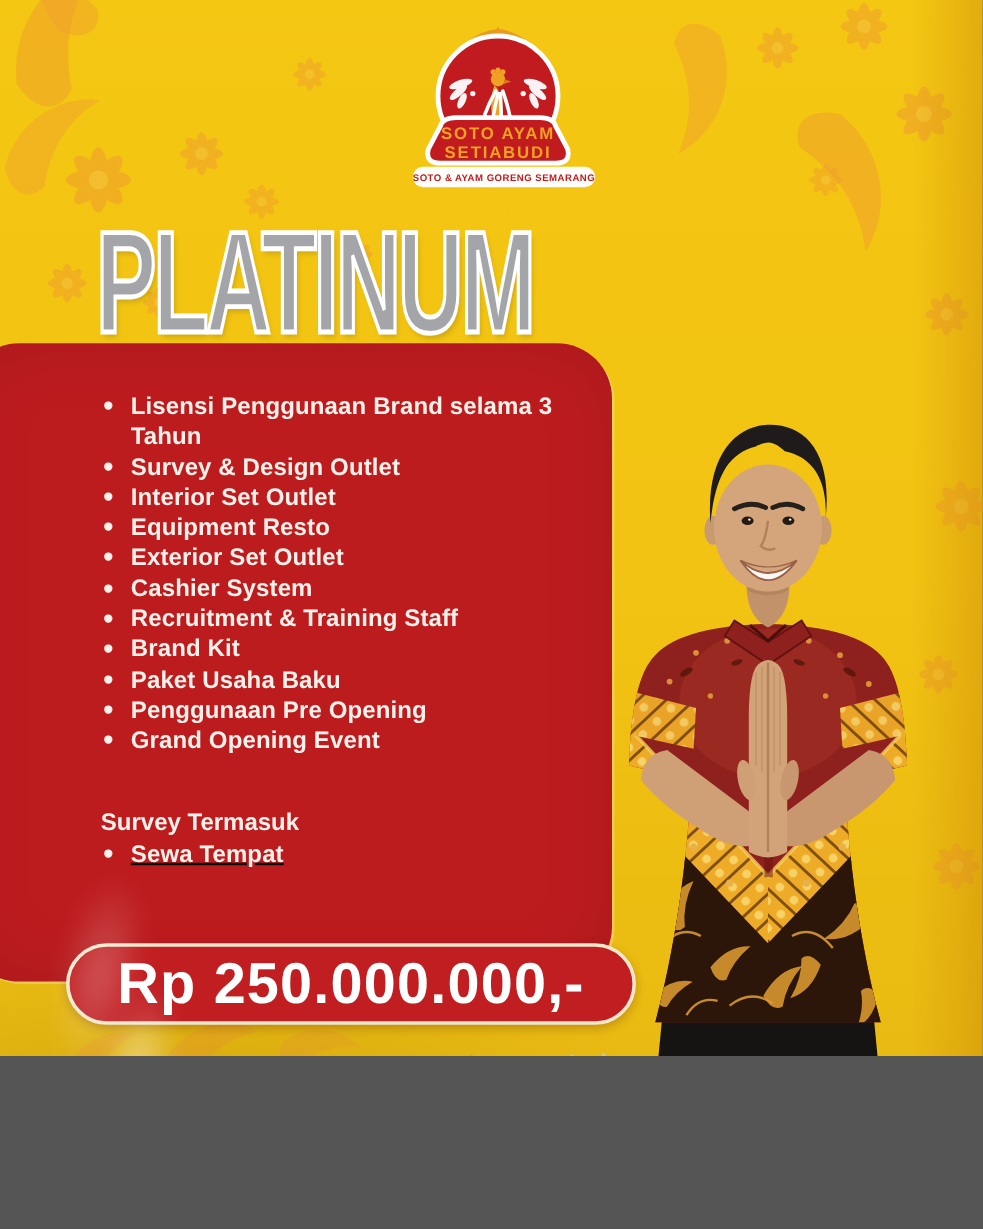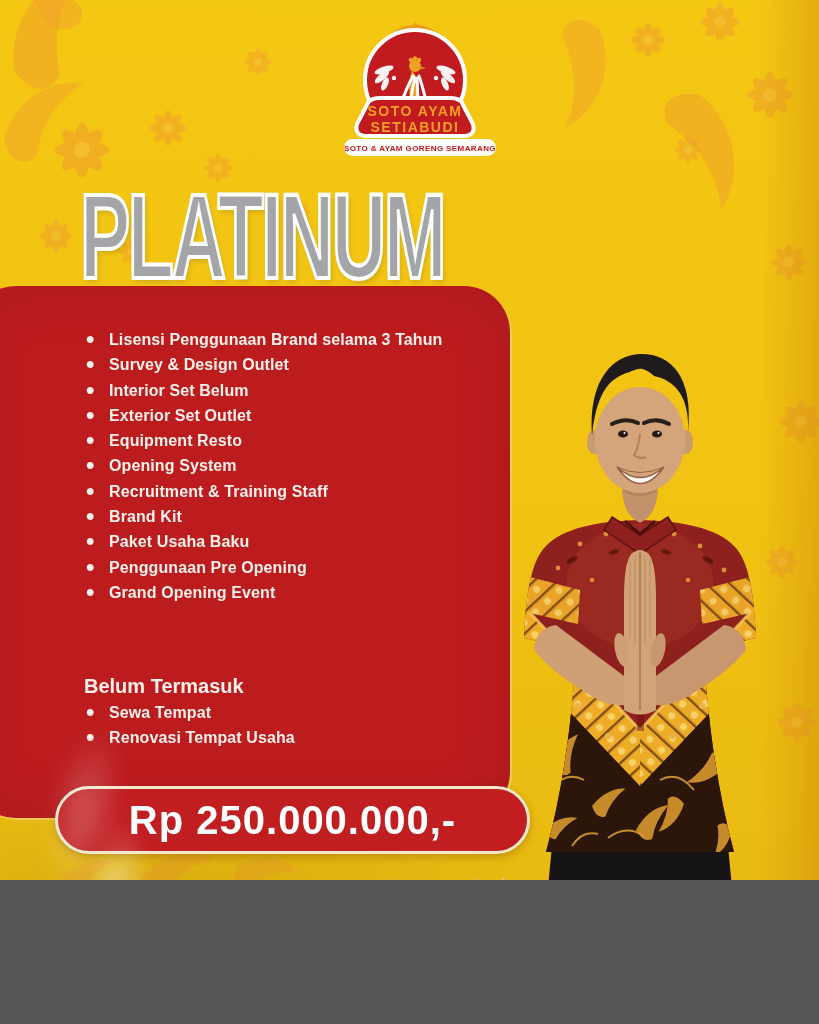--- a/index.html
+++ b/index.html
@@ -27,36 +27,36 @@
   }
   
   .panel{
     left:-30px;top:286px;width:540px;height:532px;z-index:2;
     background:#bd1c1f;border-radius:46px;
     box-shadow:inset 0 0 60px rgba(0,0,0,.10), 2px 2px 0 rgba(255,246,225,.30);
   }
   .includes{left:84px;top:327px;width:430px;z-index:3;margin:0;padding:0;list-style:none;}
   .includes li, .excludes li{
     position:relative;padding-left:25px;color:#fcf1ea;
-    font-size:16px;font-weight:700;line-height:25.3px;letter-spacing:.1px;
+    font-size:20px;font-weight:700;line-height:25.3px;letter-spacing:.1px;
   }
   .includes li::before, .excludes li::before{
     content:"\2022";position:absolute;left:2px;top:-1px;font-size:24px;color:#fcf1ea;
   }
   .excl-head{left:84px;top:674px;z-index:3;margin:0;color:#fcf1ea;
     font-size:20px;font-weight:700;line-height:25.3px;}
-  .excludes{left:84px;top:700px;width:430px;z-index:3;margin:0;padding:0;list-style:none;}
+  .excludes{left:84px;top:700px;width:430px;z-index:3;margin:0;padding:0;list-style:none;text-decoration:underline;}
   
   .price-pill{
     left:55px;top:786px;width:475px;height:68px;z-index:4;
     background:#c11e21;border:3px solid #f2e7cb;border-radius:37px;
     display:flex;align-items:center;justify-content:center;box-sizing:border-box;
     box-shadow:0 3px 8px rgba(80,20,5,.25);
   }
-  .price-pill span{color:#ffffff;font-size:40px;font-weight:700;letter-spacing:1px;}
+  .price-pill span{color:#ffffff;font-size:48px;font-weight:700;letter-spacing:1px;}
   
   .mascot{left:488px;top:338px;width:304px;height:686px;z-index:7;}
   .foods{left:25px;top:878px;width:510px;height:146px;z-index:8;}
   
   .steam{position:absolute;border-radius:50%;filter:blur(9px);z-index:9;
     background:radial-gradient(closest-side,rgba(255,255,255,.55),rgba(255,255,255,0));}
   .steam.s1{left:48px;top:728px;width:70px;height:170px;opacity:.45;transform:rotate(12deg);}
   .steam.s2{left:96px;top:818px;width:52px;height:120px;opacity:.5;}
   .steam.s3{left:86px;top:852px;width:46px;height:70px;opacity:.6;}
 </style>
@@ -171,35 +171,34 @@
     <text x="90" y="133" text-anchor="middle" font-size="8" font-weight="bold" letter-spacing=".4" fill="#c21b1f">SOTO &amp; AYAM GORENG SEMARANG</text>
   </svg>
 
   <div class="abs title">PLATINUM</div>
 
   <div class="abs panel"></div>
 
   <ul class="abs includes">
     <li>Lisensi Penggunaan Brand selama 3 Tahun</li>
     <li>Survey &amp; Design Outlet</li>
-    <li>Interior Set Belum</li>
+    <li>Interior Set Outlet</li>
+    <li>Equipment Resto</li>
     <li>Exterior Set Outlet</li>
-    <li>Equipment Resto</li>
-    <li>Opening System</li>
+    <li>Cashier System</li>
     <li>Recruitment &amp; Training Staff</li>
     <li>Brand Kit</li>
     <li>Paket Usaha Baku</li>
     <li>Penggunaan Pre Opening</li>
     <li>Grand Opening Event</li>
   </ul>
 
-  <p class="abs excl-head">Belum Termasuk</p>
+  <p class="abs excl-head">Survey Termasuk</p>
   <ul class="abs excludes">
     <li>Sewa Tempat</li>
-    <li>Renovasi Tempat Usaha</li>
   </ul>
 
   <div class="abs price-pill">
     <span>Rp 250.000.000,-</span>
   </div>
 
   <svg class="abs mascot" viewBox="0 0 304 686">
     <defs>
       <clipPath id="shirtClip">
         <path d="M152,182 C110,183 75,190 58,208 C44,222 38,252 36,300 L88,312 C86,360 78,440 58,514 L246,514 C226,440 218,360 216,312 L268,300 C266,252 260,222 246,208 C229,190 194,183 152,182 Z"></path>

